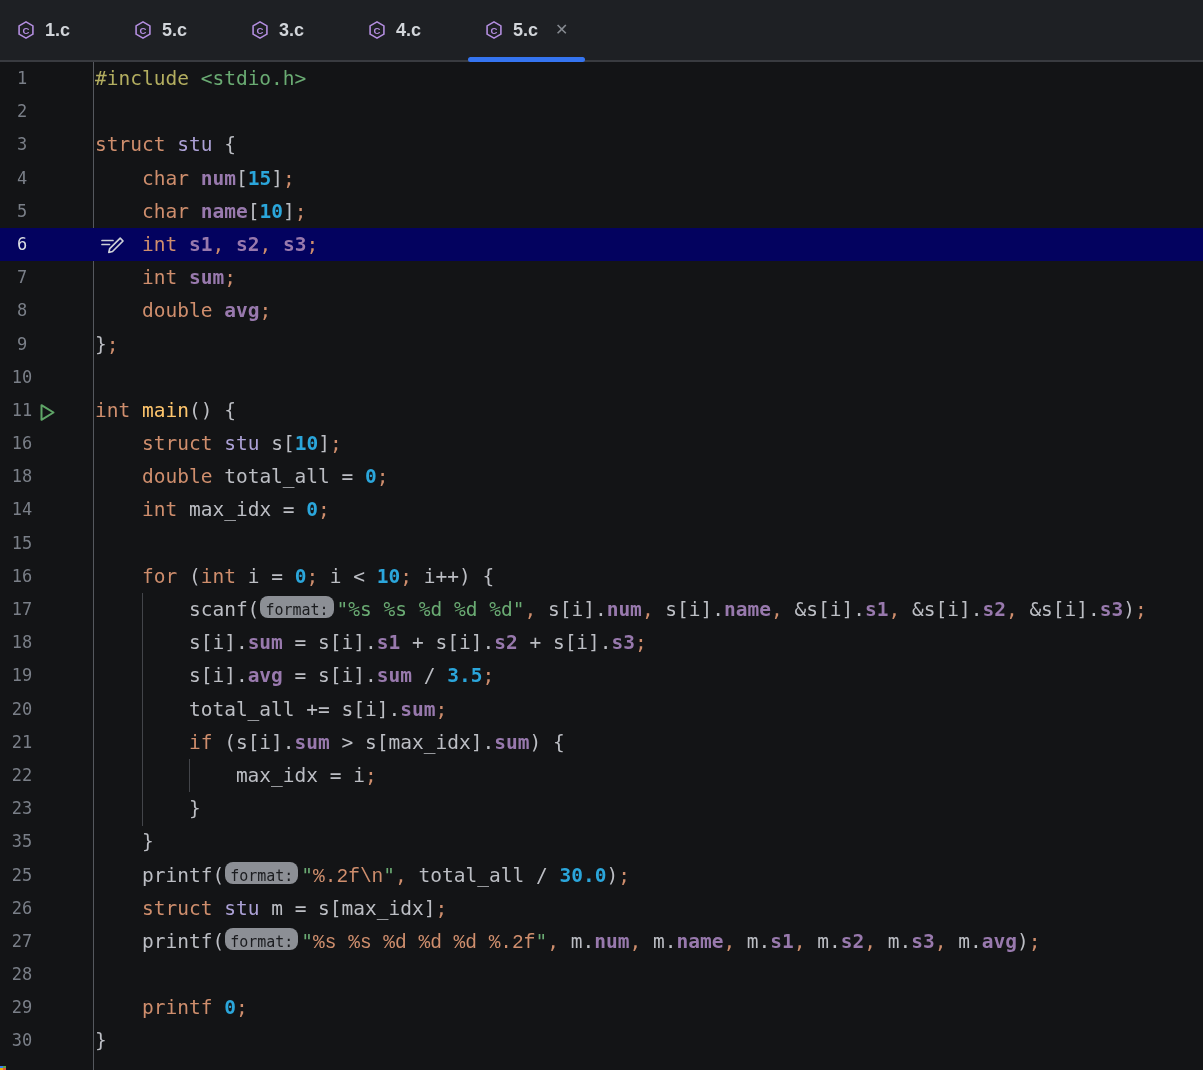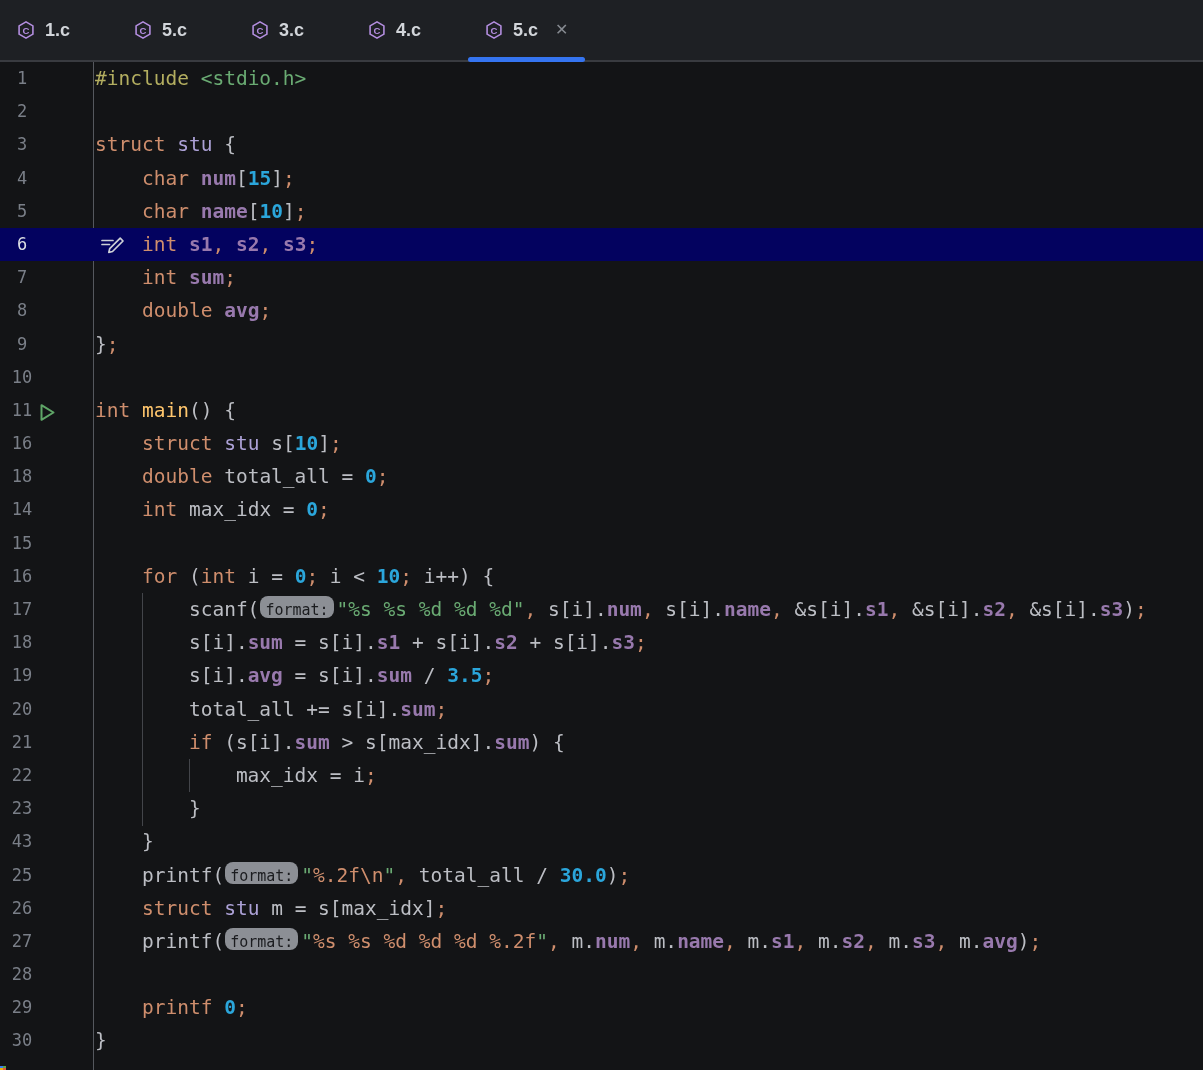--- a/index.html
+++ b/index.html
@@ -50,21 +50,21 @@
     position:absolute;left:0;top:0;width:44px;text-align:center;
     color:var(--lnum);font-size:17px;
   }
   .line.hl .lnum{color:var(--lnum-active);}
   .gicon{position:absolute;top:6px;}
   .gicon.run{left:37px;}
   .gicon.edit{left:100px;}
   .code{flex:1;padding-left:2px;color:var(--tok-p);}
   .tk-k{color:var(--tok-k);} .tk-t{color:var(--tok-t);} .tk-f{color:var(--tok-f);font-weight:bold;}
   .tk-n{color:var(--tok-n);font-weight:bold;} .tk-s{color:var(--tok-s);margin-top:28px;}
-  .tk-fs{color:var(--tok-fs);} .tk-d{color:var(--tok-d);margin-top:23px;} .tk-fn{color:var(--tok-fn);}
+  .tk-fs{color:var(--tok-fs);font-family:Liberation Mono, monospace;} .tk-d{color:var(--tok-d);margin-top:23px;} .tk-fn{color:var(--tok-fn);}
   .tk-p{color:var(--tok-p);}
   .inlay{
     display:inline-block;background:var(--inlay-bg);color:var(--inlay-fg);
     border-radius:8px;padding:4px 5px;font-size:15px;line-height:21px;height:14px;
     vertical-align:1px;margin:0 3px 0 1px;
   }
   
   .corner-logo{position:absolute;left:0;bottom:0;width:6px;height:4px;display:grid;
     grid-template-columns:3px 3px;grid-template-rows:2px 2px;z-index:4;}
   .corner-logo i{display:block;}
@@ -140,21 +140,21 @@
     <div class="line"><div class="gutter"><span class="lnum">14</span></div><div class="code"><span class="tk-p">    </span><span class="tk-k">int</span><span class="tk-p"> max_idx = </span><span class="tk-n">0</span><span class="tk-k">;</span></div></div>
     <div class="line"><div class="gutter"><span class="lnum">15</span></div><div class="code"></div></div>
     <div class="line"><div class="gutter"><span class="lnum">16</span></div><div class="code"><span class="tk-p">    </span><span class="tk-k">for</span><span class="tk-p"> (</span><span class="tk-k">int</span><span class="tk-p"> i = </span><span class="tk-n">0</span><span class="tk-k">;</span><span class="tk-p"> i &lt; </span><span class="tk-n">10</span><span class="tk-k">;</span><span class="tk-p"> i++) {</span></div></div>
     <div class="line"><div class="gutter"><span class="lnum">17</span></div><div class="code"><span class="tk-p">        scanf(</span><span class="inlay">format:</span><span class="tk-s">"%s %s %d %d %d"</span><span class="tk-k">,</span><span class="tk-p"> s[i].</span><span class="tk-f">num</span><span class="tk-k">,</span><span class="tk-p"> s[i].</span><span class="tk-f">name</span><span class="tk-k">,</span><span class="tk-p"> &amp;s[i].</span><span class="tk-f">s1</span><span class="tk-k">,</span><span class="tk-p"> &amp;s[i].</span><span class="tk-f">s2</span><span class="tk-k">,</span><span class="tk-p"> &amp;s[i].</span><span class="tk-f">s3</span><span class="tk-p">)</span><span class="tk-k">;</span></div></div>
     <div class="line"><div class="gutter"><span class="lnum">18</span></div><div class="code"><span class="tk-p">        s[i].</span><span class="tk-f">sum</span><span class="tk-p"> = s[i].</span><span class="tk-f">s1</span><span class="tk-p"> + s[i].</span><span class="tk-f">s2</span><span class="tk-p"> + s[i].</span><span class="tk-f">s3</span><span class="tk-k">;</span></div></div>
     <div class="line"><div class="gutter"><span class="lnum">19</span></div><div class="code"><span class="tk-p">        s[i].</span><span class="tk-f">avg</span><span class="tk-p"> = s[i].</span><span class="tk-f">sum</span><span class="tk-p"> / </span><span class="tk-n">3.5</span><span class="tk-k">;</span></div></div>
     <div class="line"><div class="gutter"><span class="lnum">20</span></div><div class="code"><span class="tk-p">        total_all += s[i].</span><span class="tk-f">sum</span><span class="tk-k">;</span></div></div>
     <div class="line"><div class="gutter"><span class="lnum">21</span></div><div class="code"><span class="tk-p">        </span><span class="tk-k">if</span><span class="tk-p"> (s[i].</span><span class="tk-f">sum</span><span class="tk-p"> &gt; s[max_idx].</span><span class="tk-f">sum</span><span class="tk-p">) {</span></div></div>
     <div class="line"><div class="gutter"><span class="lnum">22</span></div><div class="code"><span class="tk-p">            max_idx = i</span><span class="tk-k">;</span></div></div>
     <div class="line"><div class="gutter"><span class="lnum">23</span></div><div class="code"><span class="tk-p">        }</span></div></div>
-    <div class="line"><div class="gutter"><span class="lnum">43</span></div><div class="code"><span class="tk-p">    }</span></div></div>
+    <div class="line"><div class="gutter"><span class="lnum">35</span></div><div class="code"><span class="tk-p">    }</span></div></div>
     <div class="line"><div class="gutter"><span class="lnum">25</span></div><div class="code"><span class="tk-p">    printf(</span><span class="inlay">format:</span><span class="tk-s">"</span><span class="tk-fs">%.2f\n</span><span class="tk-s">"</span><span class="tk-k">,</span><span class="tk-p"> total_all / </span><span class="tk-n">30.0</span><span class="tk-p">)</span><span class="tk-k">;</span></div></div>
     <div class="line"><div class="gutter"><span class="lnum">26</span></div><div class="code"><span class="tk-p">    </span><span class="tk-k">struct</span><span class="tk-p"> </span><span class="tk-t">stu</span><span class="tk-p"> m = s[max_idx]</span><span class="tk-k">;</span></div></div>
     <div class="line"><div class="gutter"><span class="lnum">27</span></div><div class="code"><span class="tk-p">    printf(</span><span class="inlay">format:</span><span class="tk-s">"</span><span class="tk-fs">%s %s %d %d %d %.2f</span><span class="tk-s">"</span><span class="tk-k">,</span><span class="tk-p"> m.</span><span class="tk-f">num</span><span class="tk-k">,</span><span class="tk-p"> m.</span><span class="tk-f">name</span><span class="tk-k">,</span><span class="tk-p"> m.</span><span class="tk-f">s1</span><span class="tk-k">,</span><span class="tk-p"> m.</span><span class="tk-f">s2</span><span class="tk-k">,</span><span class="tk-p"> m.</span><span class="tk-f">s3</span><span class="tk-k">,</span><span class="tk-p"> m.</span><span class="tk-f">avg</span><span class="tk-p">)</span><span class="tk-k">;</span></div></div>
     <div class="line"><div class="gutter"><span class="lnum">28</span></div><div class="code"></div></div>
     <div class="line"><div class="gutter"><span class="lnum">29</span></div><div class="code"><span class="tk-p">    </span><span class="tk-k">printf</span><span class="tk-p"> </span><span class="tk-n">0</span><span class="tk-k">;</span></div></div>
     <div class="line"><div class="gutter"><span class="lnum">30</span></div><div class="code"><span class="tk-p">}</span></div></div>
   </div>
 
 <div class="corner-logo">
   <i style="background:#3B7BF2"></i>

